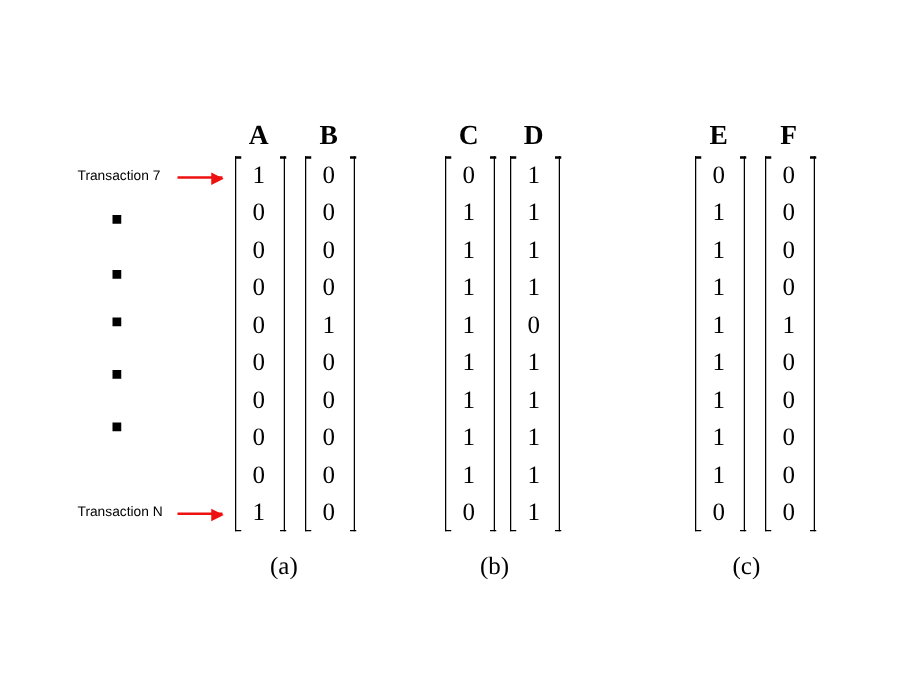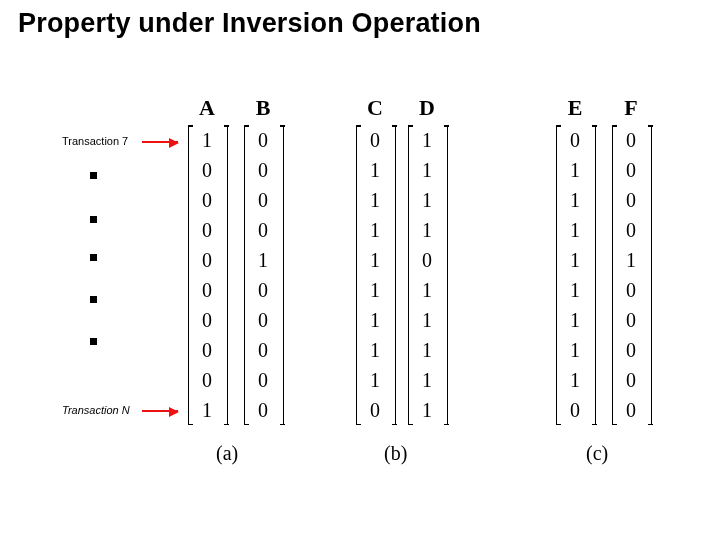--- a/index.html
+++ b/index.html
@@ -29,21 +29,21 @@
   }
 
   
   .ann-label {
     position: absolute;
     font-family: Verdana, Arial, sans-serif;
     font-size: 11px;
     color: #000;
   }
   .first-label { left: 62px; top: 135px; }
-  .last-label  { left: 62px; top: 404px; font-style: italic; }
+  .last-label  { left: 62px; top: 404px; }
 
   .dot {
     position: absolute;
     width: 7px;
     height: 7px;
     background: #000;
   }
 
   .arrow {
     position: absolute;
@@ -118,21 +118,20 @@
     background: #000;
   }
   .vbar .tr { top: 0; }
   .vbar .br { bottom: 0; }
 </style>
 </head>
 <body>
 
 <div class="stage">
 
-  <div class="title">Property under Inversion Operation</div>
 
   <div class="ann-label first-label">Transaction 7</div>
   <div class="ann-label last-label">Transaction N</div>
   <div class="arrow arrow1"></div>
   <div class="arrow arrowN"></div>
 
   <div id="dots-container">
       <div class="dot" style="left: 90px; top: 172px;"></div>
       <div class="dot" style="left: 90px; top: 216px;"></div>
       <div class="dot" style="left: 90px; top: 254px;"></div>

